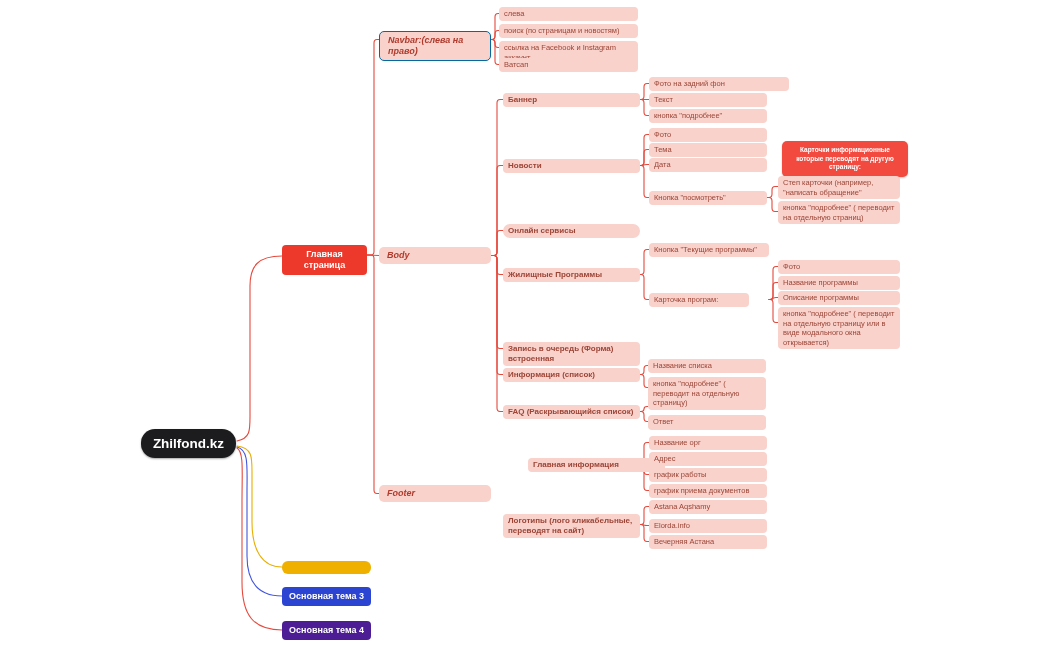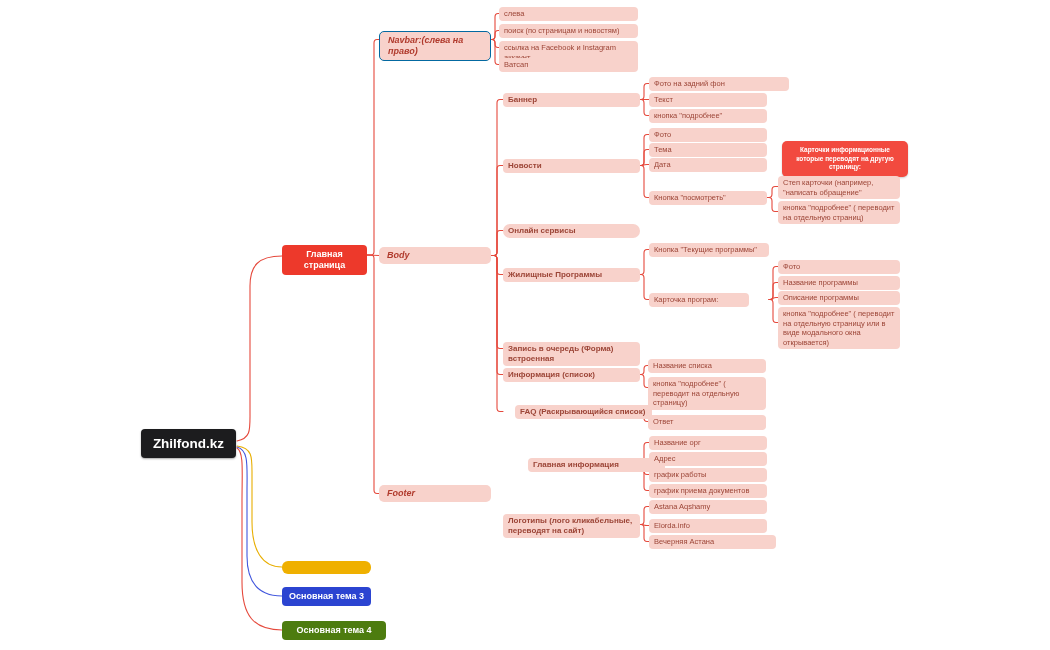--- a/index.html
+++ b/index.html
@@ -8,21 +8,21 @@
   svg.lines{position:absolute;left:0;top:0;width:1050px;height:650px;pointer-events:none;}
   .node{position:absolute;box-sizing:border-box;border-radius:4px;}
   .leaf{background:#f8d2cb;color:#9c4537;font-size:7.5px;line-height:9.5px;padding:2px 5px;}
   .b{font-weight:bold;font-size:8px;line-height:10px;}
   .t2{background:#f8d2cb;color:#b03a2c;font-weight:bold;font-style:italic;font-size:9px;
       line-height:11px;padding:3px 8px;width:112px;border-radius:5px;}
   .t2.outlined{border:1px solid #0369a1;}
   .main{color:#fff;font-weight:bold;font-size:9px;line-height:11px;padding:4px 6px;
         text-align:center;border-radius:4px;}
   .root{background:#1c1c1e;color:#fff;font-weight:bold;font-size:13.5px;line-height:17px;
-        padding:6px 8px;text-align:center;border-radius:4px;box-shadow:0 1px 2px rgba(0,0,0,.35);}
+        padding:6px 8px;text-align:center;border-radius:14px;box-shadow:0 1px 2px rgba(0,0,0,.35);}
   .callout{background:#f24a3f;color:#fff;font-size:6.5px;line-height:8.5px;font-weight:bold;
            text-align:center;padding:5px 4px;border-radius:5px;box-shadow:0 1px 2px rgba(0,0,0,.2);}
   .pill{border-radius:6px;}
 </style>
 </head>
 <body>
 
 <div id="canvas">
   <svg class="lines">
       <path d="M367,255L371,255Q374,255 374,251.5L374,43Q374,39.5 377,39.5L379,39.5" fill="none" stroke="#e5493c" stroke-width="1.1" stroke-linecap="round"></path>
@@ -69,38 +69,38 @@
       <path d="M237,446 C253,448 252,458 252,475 L252,522 C252,550 262,567 282,567" fill="none" stroke="#e8ae00" stroke-width="1.1" stroke-linecap="round"></path>
       <path d="M237,447 C249,450 247,466 247,492 L247,556 C247,582 258,596 282,596" fill="none" stroke="#4156dd" stroke-width="1.1" stroke-linecap="round"></path>
       <path d="M237,448 C244,452 242,472 242,502 L242,582 C242,616 254,630 282,630" fill="none" stroke="#e5493c" stroke-width="1.1" stroke-linecap="round"></path>
     </svg>
 
   <div class="node root" style="left:141px;top:429px;width:95px;">Zhilfond.kz</div>
 
   <div class="node main" style="left:282px;top:245px;width:85px;background:#ed392b;">Главная страница</div>
   <div class="node pill" style="left:282px;top:561px;width:89px;height:13px;background:#efb000;"></div>
   <div class="node main" style="left:282px;top:587px;width:89px;background:#2b44d1;">Основная тема 3</div>
-  <div class="node main" style="left:282px;top:621px;width:104px;background:#4d7c0f;">Основная тема 4</div>
+  <div class="node main" style="left:282px;top:621px;width:89px;background:#4c1d95;">Основная тема 4</div>
 
   <div class="node t2 outlined" style="left:379px;top:31px;">Navbar:(слева на право)</div>
   <div class="node t2" style="left:379px;top:247px;">Body</div>
   <div class="node t2" style="left:379px;top:485px;">Footer</div>
 
   <div class="node leaf" style="left:499px;top:7px;width:139px;">слева</div>
   <div class="node leaf" style="left:499px;top:24px;width:139px;">поиск (по страницам и новостям)</div>
   <div class="node leaf" style="left:499px;top:41px;width:139px;">ссылка на Facebook и Instagram аккаунт</div>
   <div class="node leaf" style="left:499px;top:58px;width:139px;">Ватсап</div>
 
   <div class="node leaf b" style="left:503px;top:93px;width:137px;">Баннер</div>
   <div class="node leaf b" style="left:503px;top:159px;width:137px;">Новости</div>
   <div class="node leaf b" style="left:503px;top:224px;width:137px;border-radius:7px;">Онлайн сервисы</div>
   <div class="node leaf b" style="left:503px;top:268px;width:137px;">Жилищные Программы</div>
   <div class="node leaf b" style="left:503px;top:342px;width:137px;">Запись в очередь (Форма) встроенная</div>
   <div class="node leaf b" style="left:503px;top:368px;width:137px;">Информация (список)</div>
-  <div class="node leaf b" style="left:503px;top:405px;width:137px;margin-left:12px;">FAQ (Раскрывающийся список)</div>
+  <div class="node leaf b" style="left:503px;top:405px;width:137px;">FAQ (Раскрывающийся список)</div>
 
   <div class="node leaf" style="left:649px;top:77px;width:140px;">Фото на задний фон</div>
   <div class="node leaf" style="left:649px;top:93px;width:118px;">Текст</div>
   <div class="node leaf" style="left:649px;top:109px;width:118px;">кнопка "подробнее"</div>
 
   <div class="node leaf" style="left:649px;top:128px;width:118px;">Фото</div>
   <div class="node leaf" style="left:649px;top:143px;width:118px;">Тема</div>
   <div class="node leaf" style="left:649px;top:158px;width:118px;">Дата</div>
   <div class="node leaf" style="left:649px;top:191px;width:118px;">Кнопка "посмотреть"</div>
 
@@ -126,14 +126,14 @@
   <div class="node leaf b" style="left:503px;top:458px;width:137px;margin-left:25px;">Главная информация</div>
   <div class="node leaf b" style="left:503px;top:514px;width:137px;">Логотипы (лого кликабельные, переводят на сайт)</div>
 
   <div class="node leaf" style="left:649px;top:436px;width:118px;">Название орг</div>
   <div class="node leaf" style="left:649px;top:452px;width:118px;">Адрес</div>
   <div class="node leaf" style="left:649px;top:468px;width:118px;">график работы</div>
   <div class="node leaf" style="left:649px;top:484px;width:118px;">график приема документов</div>
 
   <div class="node leaf" style="left:649px;top:500px;width:118px;">Astana Aqshamy</div>
   <div class="node leaf" style="left:649px;top:519px;width:118px;">Elorda.info</div>
-  <div class="node leaf" style="left:649px;top:535px;width:127px;">Вечерняя Астана</div>
+  <div class="node leaf" style="left:649px;top:535px;width:118px;">Вечерняя Астана</div>
 </div>
 
 </body></html>

